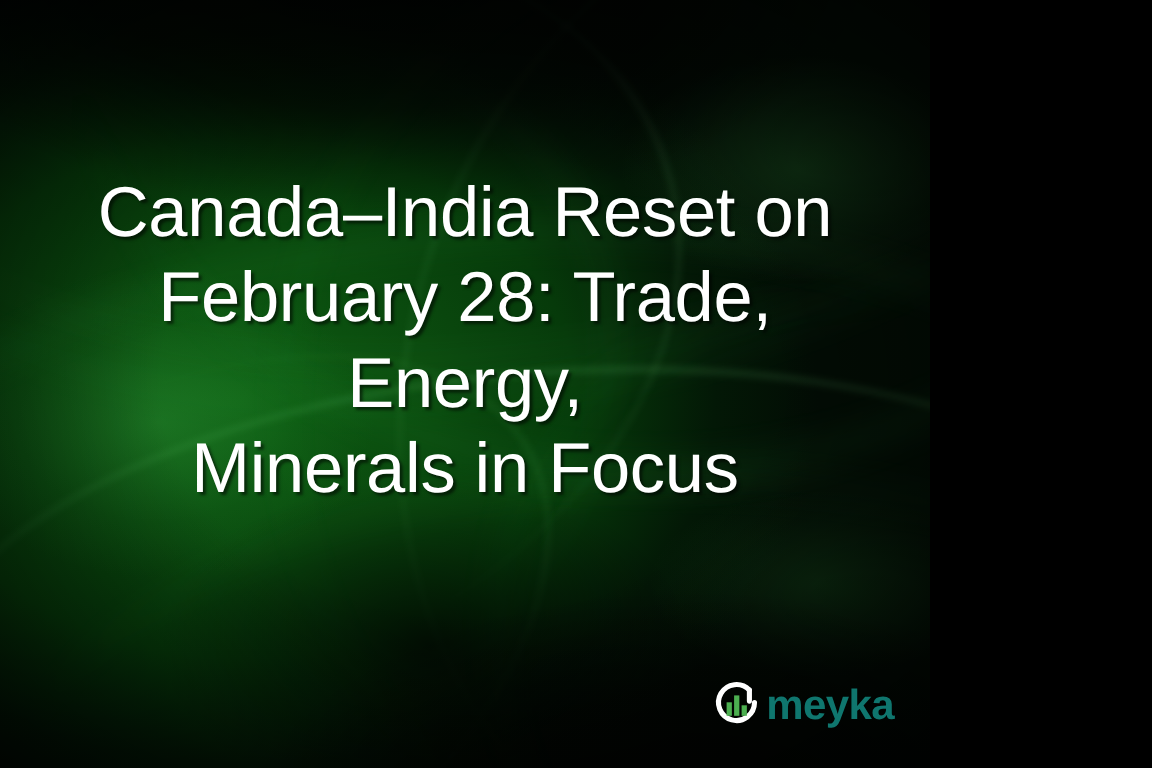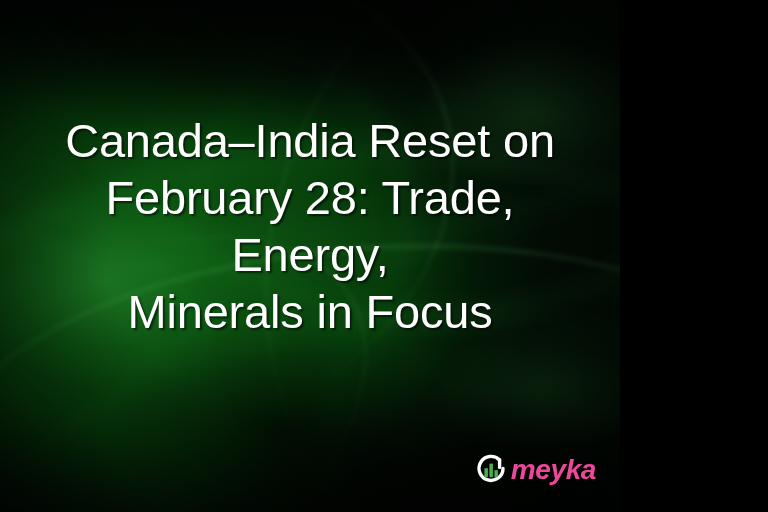--- a/index.html
+++ b/index.html
@@ -167,27 +167,26 @@
     gap: 5px;
     height: 36px;
   }
   .logo-mark {
     width: 34px;
     height: 34px;
     display: block;
     flex: 0 0 auto;
   }
   .logo-word {
-    color: #ec4899;
+    color: #0f766e;
     font-size: 28px;
     font-weight: 700;
     letter-spacing: -0.4px;
     line-height: 1;
     margin-left: -2px;
-    font-style: italic;
   }
 </style>
 </head>
 <body>
 
 <div id="canvas">
 
   <div class="bg-layer bg-base"></div>
 
   <div class="bg-layer">

